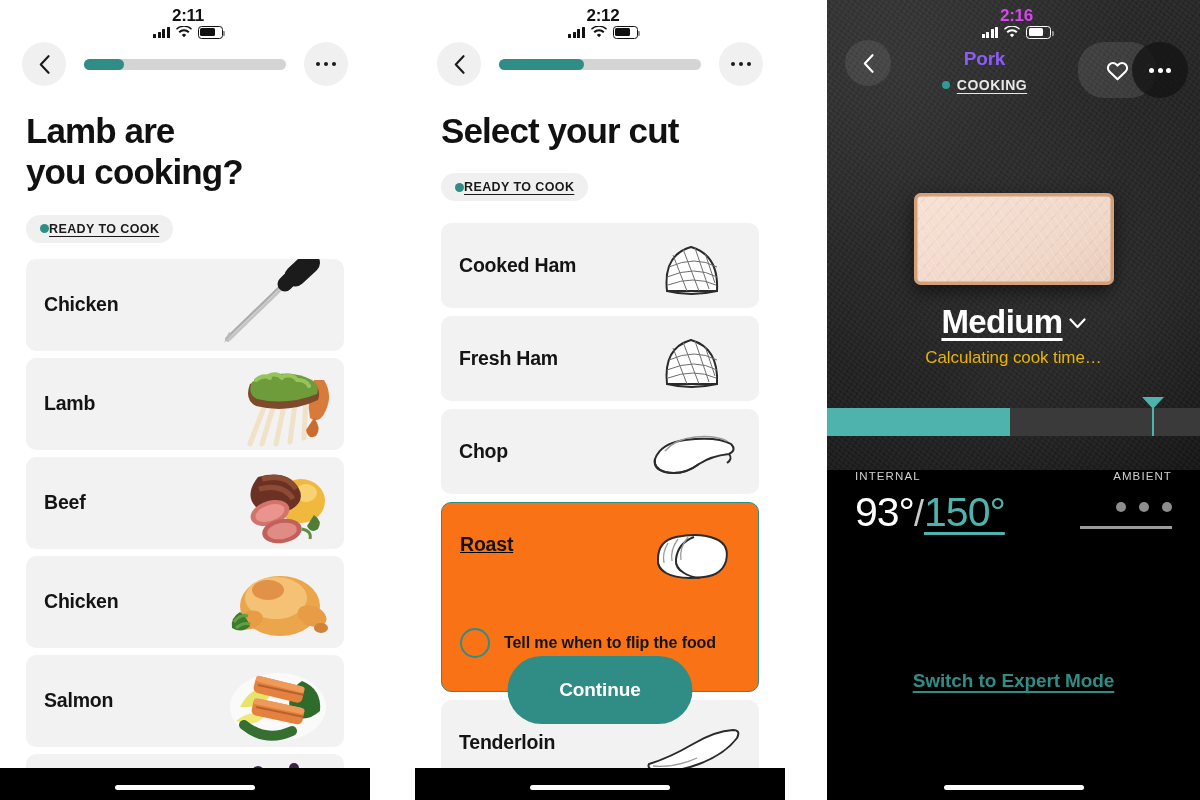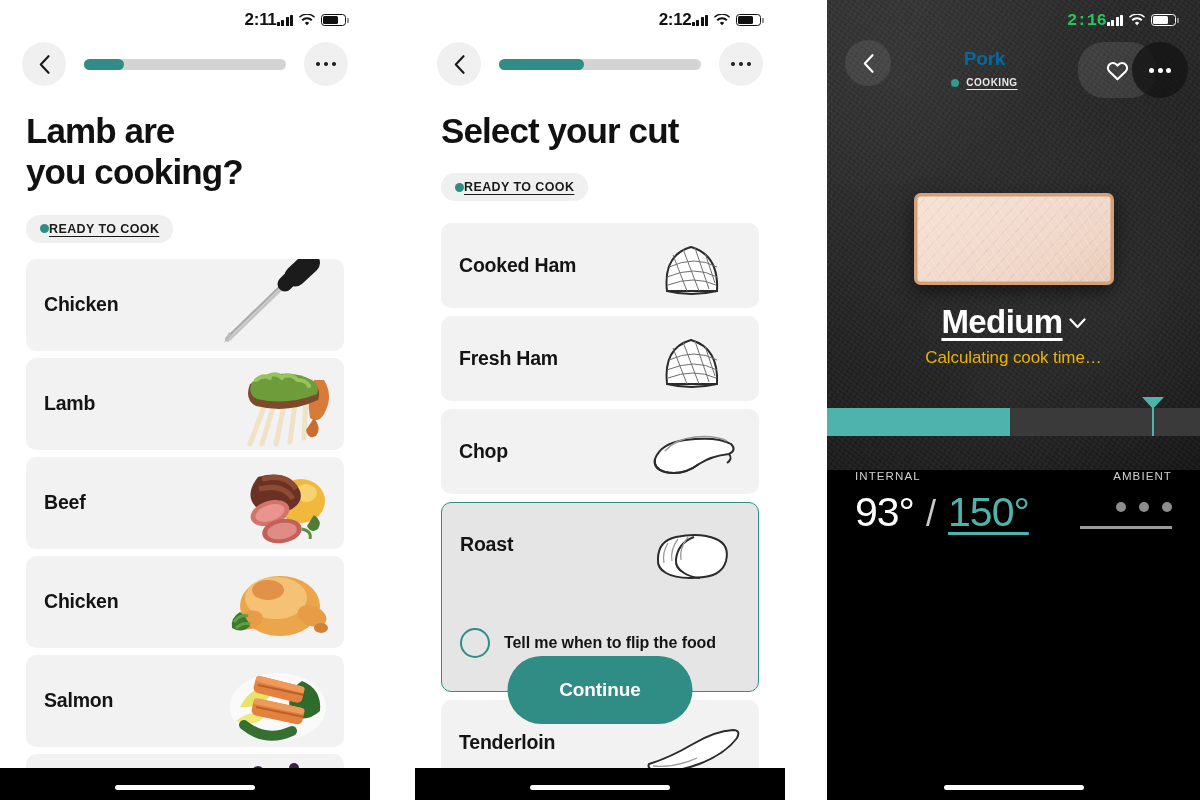--- a/index.html
+++ b/index.html
@@ -15,38 +15,38 @@
   .phone { position:relative; height:800px; overflow:hidden; background:#fff; }
   .p1 { width:370px; }
   .gap { width:45px; background:#fff; height:800px; }
   .p2 { width:370px; }
   .gap2 { width:42px; background:#fff; height:800px; }
   .p3 { width:373px; }
 
   
   .statusbar {
     position:relative; height:34px; display:flex; align-items:center;
-    justify-content:flex-end; padding:6px 24px 0 30px;
+    justify-content:flex-start; padding:6px 24px 0 30px;flex-direction:column;
   }
   .clock { font-size:17px; font-weight:bold; letter-spacing:-0.3px; color:#111; }
   .sb-right { display:flex; align-items:center; gap:6px; }
   .bars { display:flex; align-items:flex-end; gap:1.5px; height:12px; }
   .bars i { width:3px; background:#111; border-radius:.5px; display:block; }
   .bars i:nth-child(1){height:4px}
   .bars i:nth-child(2){height:6.5px}
   .bars i:nth-child(3){height:9px}
   .bars i:nth-child(4){height:11.5px}
   .wifi { width:16px; height:12px; position:relative; }
   .wifi svg { display:block; }
   .batt { width:25px; height:12.5px; border:1.6px solid #111; border-radius:3.5px; position:relative; padding:1.4px; }
   .batt::after { content:""; position:absolute; right:-3.6px; top:3.6px; width:2px; height:5px; background:#111; border-radius:0 1px 1px 0; opacity:.45; }
   .batt i { display:block; height:100%; width:72%; background:#111; border-radius:1.5px; }
 
   
-  .dark .clock { color:#22c55e;font-family:Liberation Mono, monospace; }
+  .dark .clock { color:#d946ef; }
   .dark .bars i { background:#fff; }
   .dark .batt { border-color:#fff; }
   .dark .batt::after { background:#fff; }
   .dark .batt i { background:#fff; }
   .dark .wifi svg path { fill:#fff; }
 
   
   .navrow { display:flex; align-items:center; padding:8px 22px 0 22px; gap:12px; }
   .roundbtn {
     width:44px; height:44px; border-radius:50%; background:#f0f0f0;
@@ -79,22 +79,22 @@
     position:relative; height:92px; border-radius:10px; background:#f2f2f2;
     display:flex; align-items:center; padding:0 18px; overflow:hidden;
   }
   .row .label { font-size:19.5px; font-weight:bold; color:#141414; letter-spacing:-.2px; z-index:2; }
   .row .thumb { position:absolute; right:8px; top:50%; transform:translateY(-50%); width:130px; height:92px; }
 
   
   .p2 .row { height:85px; }
   .p2 .list { gap:8px; padding-top:22px; }
   .row.selected {
-    background:#e5e5e5; border:1.8px solid #2f8d85; height:190px; align-items:flex-start;
-    padding-top:30px; flex-direction:column;
+    background:#f97316; border:1.8px solid #2f8d85; height:190px; align-items:flex-start;
+    padding-top:30px; flex-direction:column;text-decoration:underline;
   }
   .row.selected .label { font-size:19.5px; }
   .cut-icon { position:absolute; right:18px; top:26px; width:96px; height:58px; }
   .flip-row { position:absolute; left:18px; bottom:33px; display:flex; align-items:center; gap:14px; }
   .radio { width:30px; height:30px; border-radius:50%; border:2px solid #2f8d85; flex:0 0 auto; }
   .flip-label { font-size:16px; font-weight:bold; color:#141414; letter-spacing:-.1px; }
   .continue-btn {
     position:absolute; left:50%; transform:translateX(-50%); bottom:0px;
     width:185px; height:68px; border-radius:999px; background:#2f8d85;
     color:#fff; font-size:19px; font-weight:bold; display:flex;
@@ -119,25 +119,25 @@
       repeating-linear-gradient(37deg, rgba(255,255,255,.022) 0 2px, rgba(0,0,0,.03) 2px 4px),
       repeating-linear-gradient(122deg, rgba(255,255,255,.018) 0 3px, rgba(0,0,0,.025) 3px 5px),
       linear-gradient(160deg,#2b2b2b 0%, #232323 40%, #1b1b1b 75%, #141414 100%);
   }
   .p3-head { position:relative; z-index:3; display:flex; align-items:flex-start; padding:6px 18px 0 18px; }
   .p3-back {
     width:46px; height:46px; border-radius:50%; background:rgba(255,255,255,.085);
     display:flex; align-items:center; justify-content:center; flex:0 0 auto;
   }
   .p3-titlewrap { flex:1 1 auto; text-align:center; padding-top:8px; }
-  .p3-title { font-size:19px; font-weight:bold; color:#0369a1; letter-spacing:-.2px; }
+  .p3-title { font-size:19px; font-weight:bold; color:#8b5cf6; letter-spacing:-.2px; }
   .p3-status { display:inline-flex; align-items:center; gap:7px; margin-top:7px; }
   .p3-status .dot { width:8px; height:8px; border-radius:50%; background:#2f9b92; display:block; }
   .p3-status .txt {
-    font-size:10px; font-weight:bold; letter-spacing:.5px; color:#e8e8e8;
+    font-size:14px; font-weight:bold; letter-spacing:.5px; color:#e8e8e8;
     text-decoration:underline; text-underline-offset:2.5px;
   }
   .p3-actions { position:relative; width:104px; height:60px; flex:0 0 auto; }
   .pill-fav {
     position:absolute; right:26px; top:2px; width:78px; height:56px;
     border-radius:26px; background:rgba(255,255,255,.10);
     display:flex; align-items:center; justify-content:center;
   }
   .circ-more {
     position:absolute; right:-6px; top:2px; width:56px; height:56px;
@@ -175,21 +175,21 @@
   .gauge-tri {
     position:absolute; top:-11px; left:50%; transform:translateX(-50%);
     width:0; height:0; border-left:11px solid transparent; border-right:11px solid transparent;
     border-top:12px solid #4fb3ad;
   }
 
   .temps { position:absolute; left:0; top:470px; width:100%; padding:0 28px; display:flex; justify-content:space-between; z-index:3; }
   .temp-col { }
   .temp-col.right { text-align:right; }
   .temp-caption { font-size:11.5px; letter-spacing:1.1px; color:#d0d0d0; font-weight:normal; }
-  .temp-values { margin-top:7px; display:flex; align-items:baseline; gap:12px; }
+  .temp-values { margin-top:7px; display:flex; align-items:baseline; gap:0; }
   .temp-internal { font-size:41px; color:#fff; letter-spacing:-1px; }
   .temp-slash { font-size:36px; color:#c9c9c9; }
   .temp-target {
     font-size:41px; color:#4fb3ad; letter-spacing:-1px;
     text-decoration:underline; text-underline-offset:6px; text-decoration-thickness:3px;
   }
   .ambient-dots { display:flex; gap:13px; justify-content:flex-end; margin-top:20px; }
   .ambient-dots i { width:10px; height:10px; border-radius:50%; background:#8d8d8d; display:block; }
   .ambient-rule { margin-top:14px; width:92px; height:2.5px; background:#9a9a9a; margin-left:auto; }
 
@@ -588,19 +588,20 @@
         <div class="temp-caption">AMBIENT</div>
         <div class="ambient-dots">
             <i></i>
             <i></i>
             <i></i>
           </div>
         <div class="ambient-rule"></div>
       </div>
     </div>
 
+    <div class="expert-link">Switch to Expert Mode</div>
 
     <div class="homebar-zone">
       <div class="homebar"></div>
     </div>
   </div>
 
 </div>
 
 </body></html>

